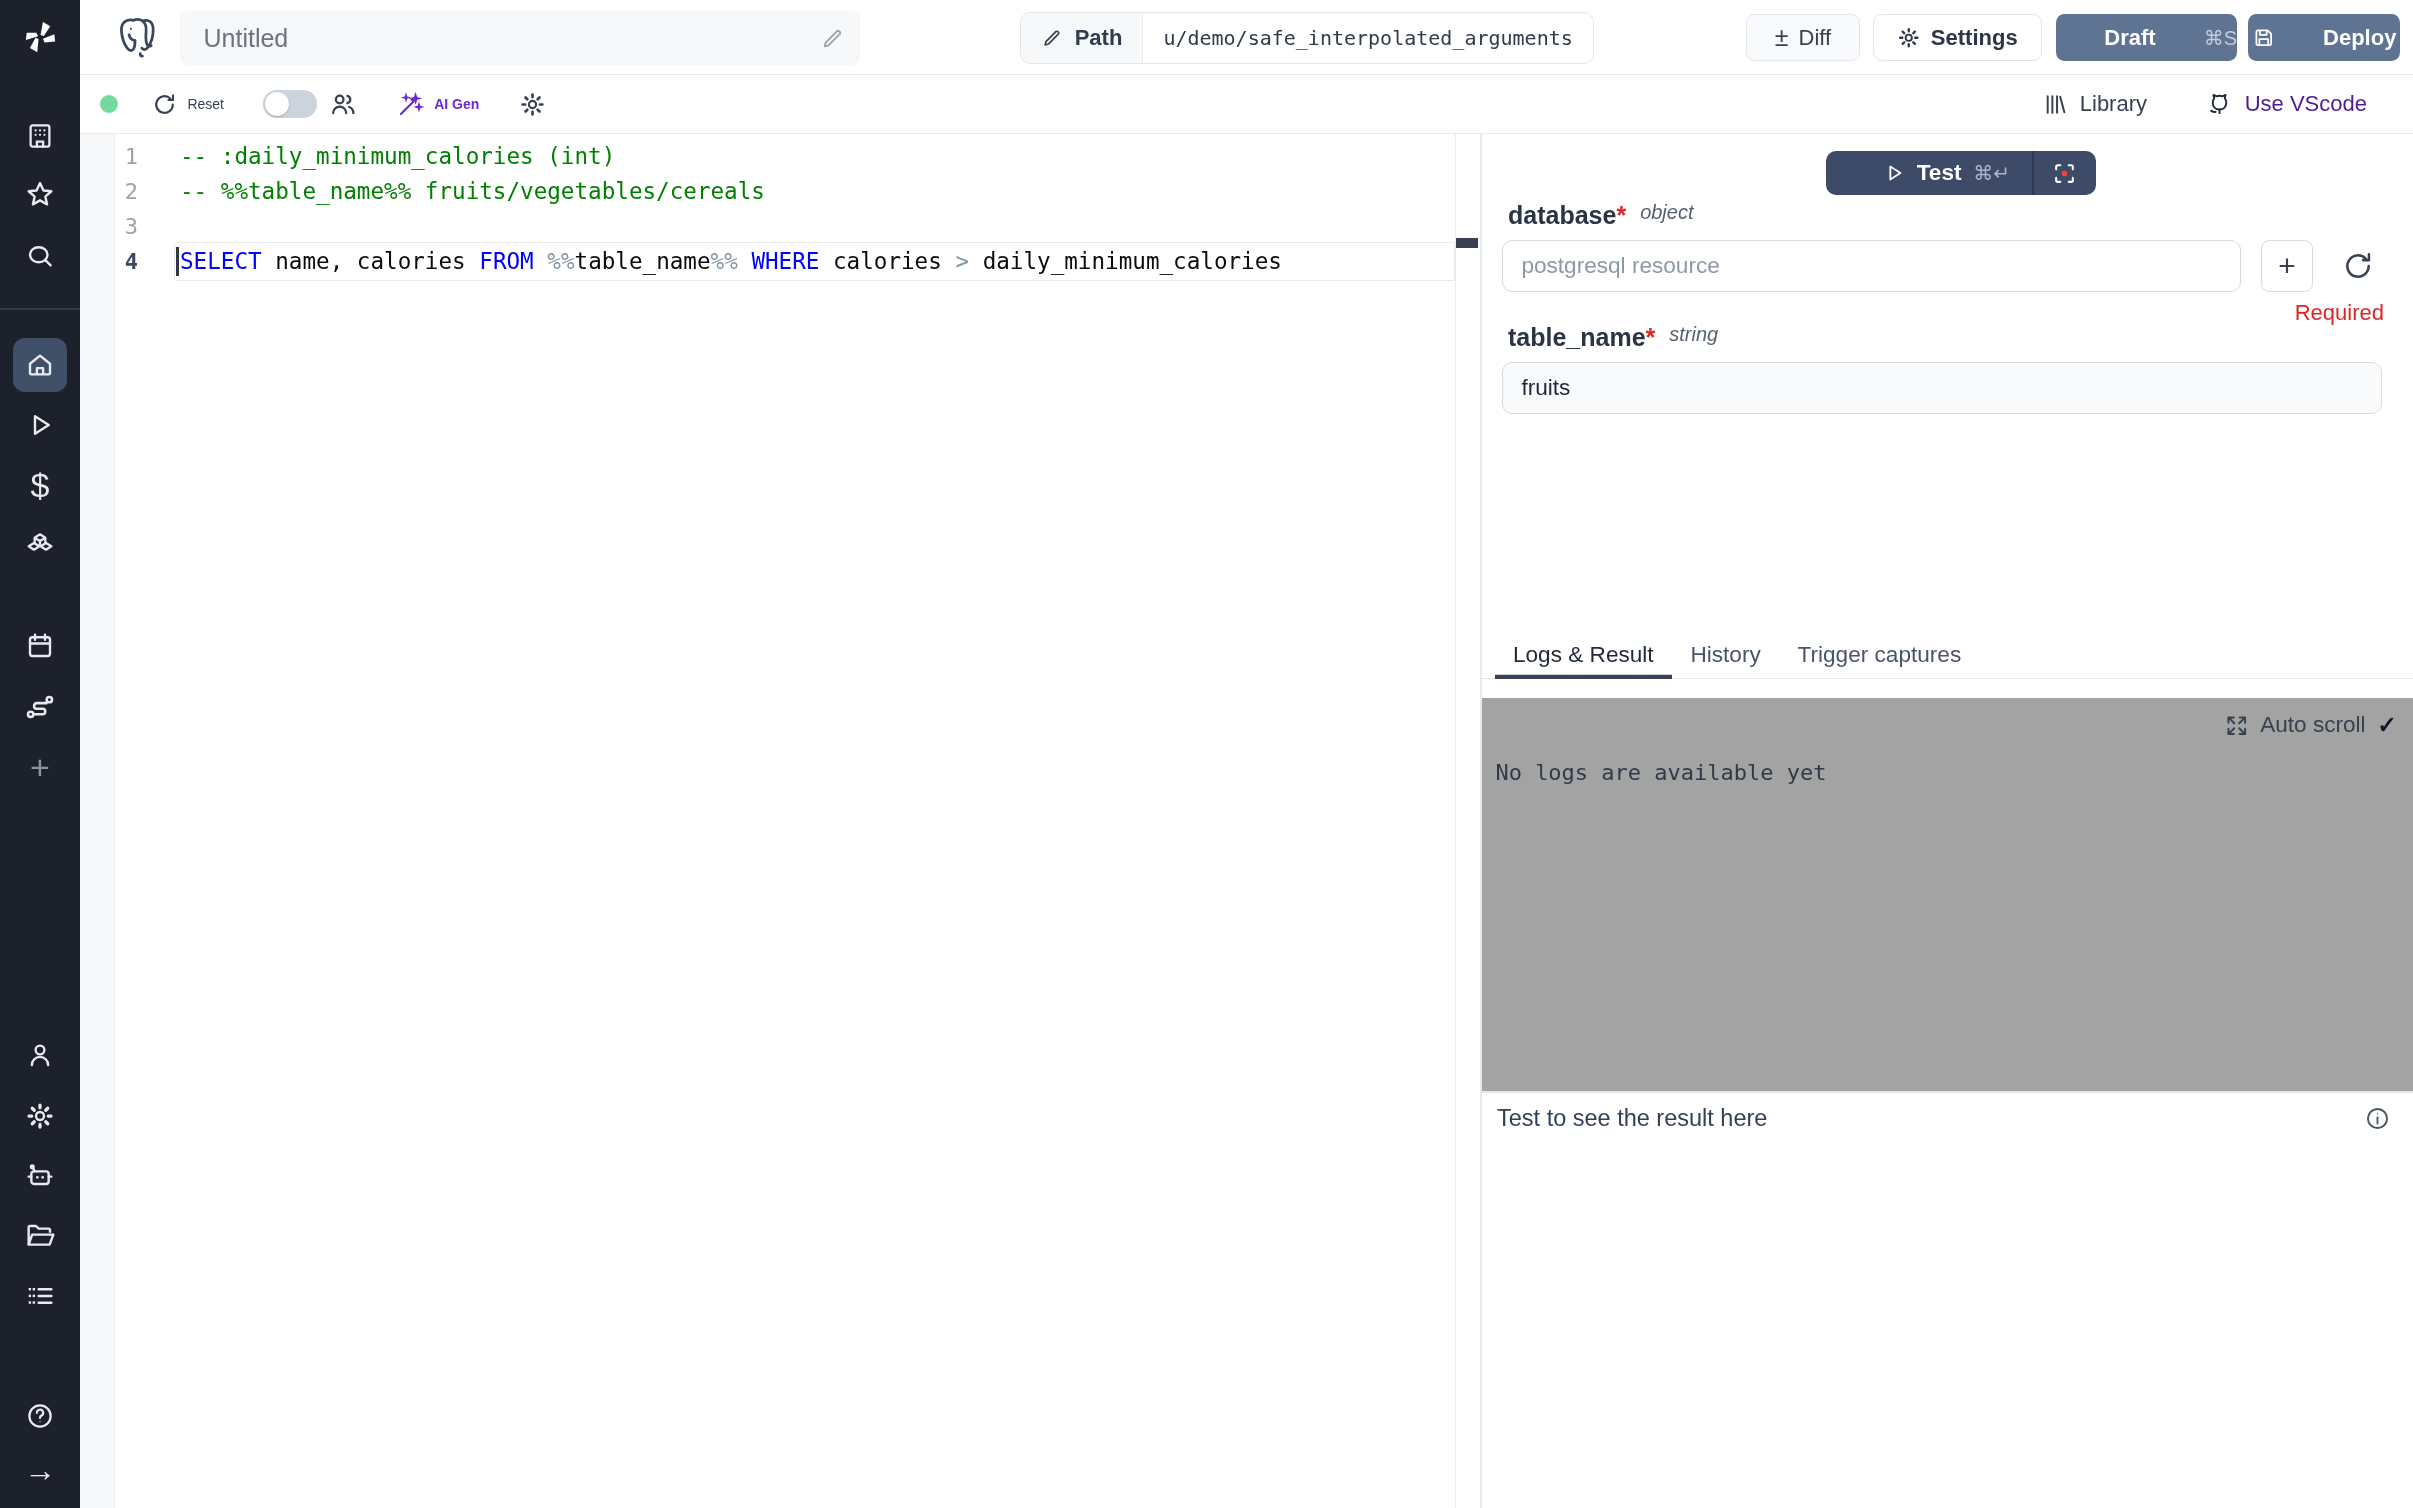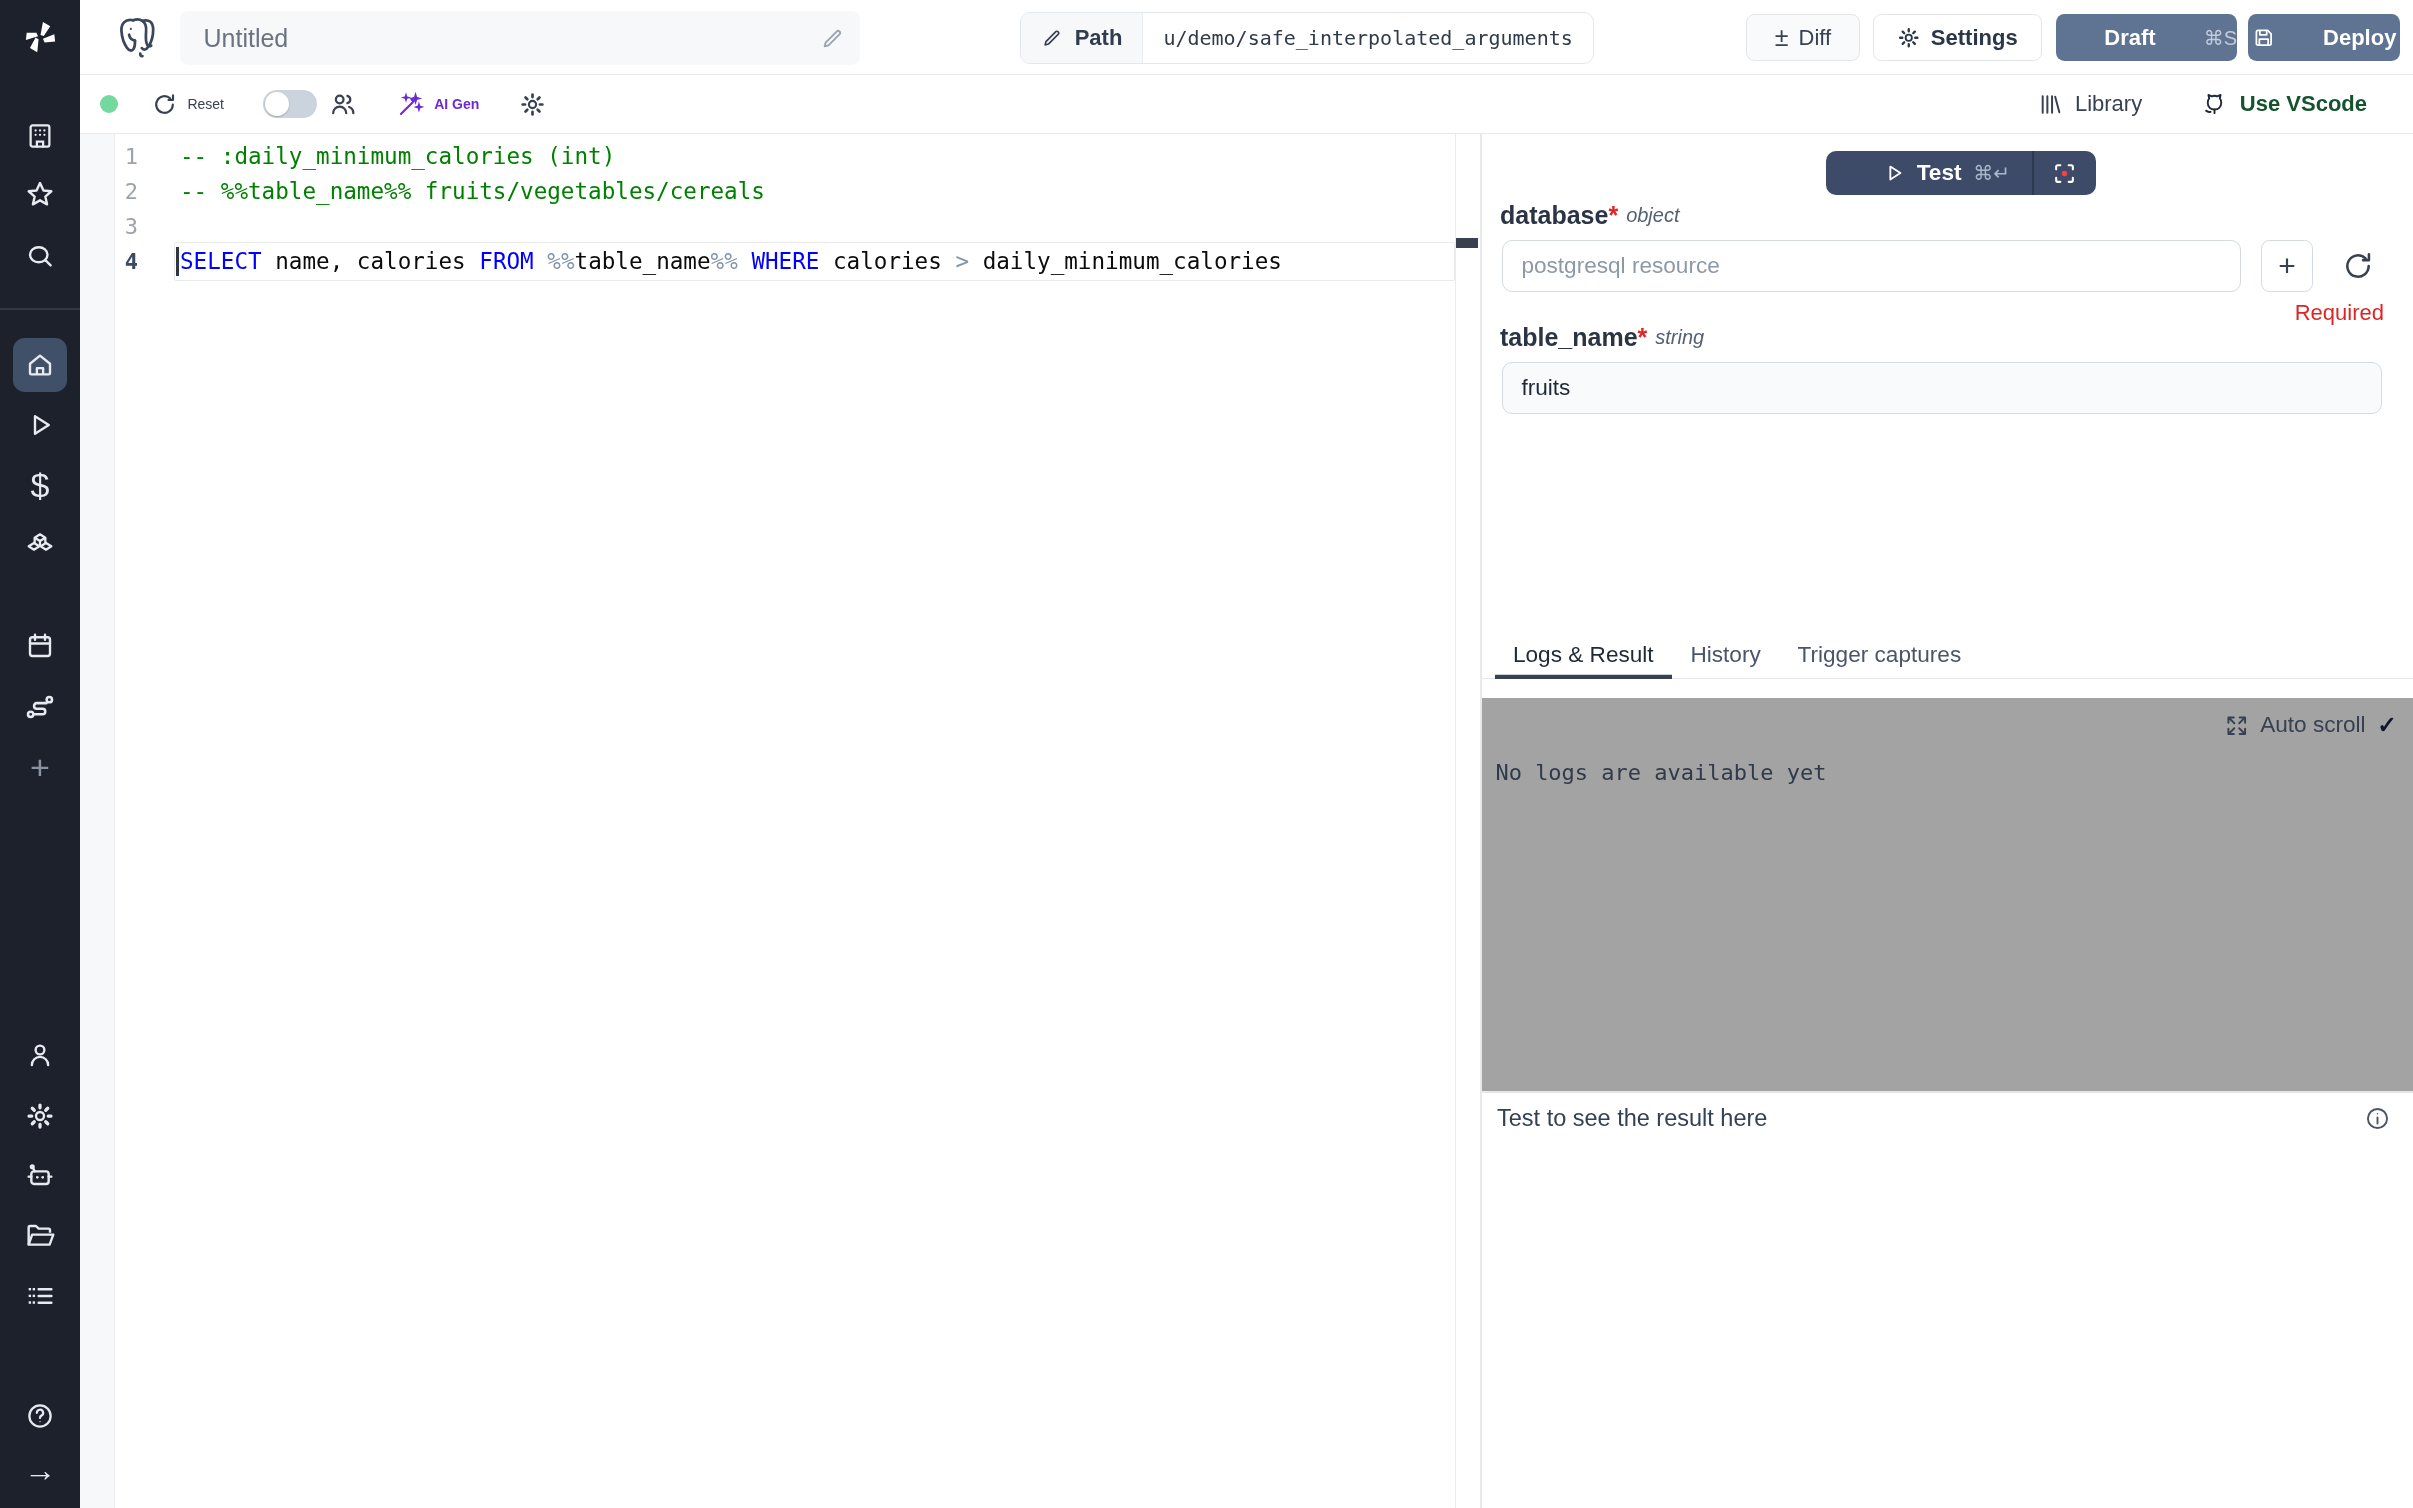--- a/index.html
+++ b/index.html
@@ -53,21 +53,21 @@
     background:#fff; border-bottom:1.7px solid #e8eaee;
     display:flex; align-items:center; padding:0 46px 0 20px; }
   .dot { width:18.4px; height:18.4px; border-radius:50%; background:#74d99e; }
   .tool-group { display:flex; align-items:center; gap:10px; color:#374151; font-size:14px; font-weight:500; }
   .toggle { width:54px; height:28.5px; border-radius:14.2px; background:#cbd3dc; position:relative; }
   .toggle .knob { position:absolute; left:2.5px; top:2.5px; width:23.5px; height:23.5px;
     border-radius:50%; background:#fff; box-shadow:0 0.8px 1.7px rgba(0,0,0,.25); }
   .ai-gen { color:#6d28d9; font-weight:600; }
   .spacer { flex:1; }
   .right-link { display:flex; align-items:center; gap:11.7px; color:#374151; font-size:22px; }
-  .right-link.strong { color:#14532d; font-weight:700; }
+  .right-link.strong { color:#4c1d95; font-weight:400; }
 
   
   .editor { position:absolute; left:80px; top:134px; width:1399px; height:1374px; background:#fff; }
   .gutter-strip { position:absolute; left:0; top:0; width:35px; height:1374px;
     background:#f7f8fa; border-right:1.7px solid #eceef1; }
   .lines { position:absolute; left:0; top:5px; right:0; }
   .code-line { position:relative; height:35px; line-height:35px; white-space:pre;
     font-family:"DejaVu Sans Mono", monospace; font-size:22.6px; }
   .line-num { position:absolute; left:0; width:58px; text-align:right; color:#9da3ab; font-size:22px; }
   .code-line.active .line-num { color:#3b4964; font-weight:700; }
@@ -86,21 +86,21 @@
   
   .panel { position:absolute; left:1482px; top:134px; width:932px; height:1374px; background:#fff; }
   .test-btn { position:absolute; left:344px; top:17px; height:44px; display:flex;
     background:#3d4b68; border-radius:10px; overflow:hidden; color:#fff;padding-left:35px; }
   .test-main { display:flex; align-items:center; gap:11.7px; padding:0 22px; }
   .test-label { font-size:22.6px; font-weight:700; }
   .test-shortcut { font-size:20px; color:#aab6c9; }
   .test-divider { width:1.7px; background:#2c3950; }
   .test-capture { width:62px; display:flex; align-items:center; justify-content:center; }
 
-  .field-label-row { position:absolute; left:18px; display:flex; align-items:center; gap:8px; }
+  .field-label-row { position:absolute; left:26px; display:flex; align-items:flex-start; gap:14px; }
   .field-label { font-size:25px; font-weight:700; color:#2a3445; }
   .req-star { color:#dc2626; }
   .field-type { font-size:20px; font-style:italic; color:#556172; }
   .text-input { position:absolute; height:52px; border:1.7px solid #d5dae1; border-radius:10px;
     font-size:22.6px; color:#1f2937; padding:0 18.4px; outline:none;
     font-family:"Liberation Sans", sans-serif; background:#fff; }
   .text-input::placeholder { color:#8e99a8; }
   #input-database { left:20px; top:106px; width:739px; }
   #input-table    { left:20px; top:228px; width:880px; background:#f8fafc; }
   .plus-btn { position:absolute; left:779px; top:106px; width:52px; height:52px;

